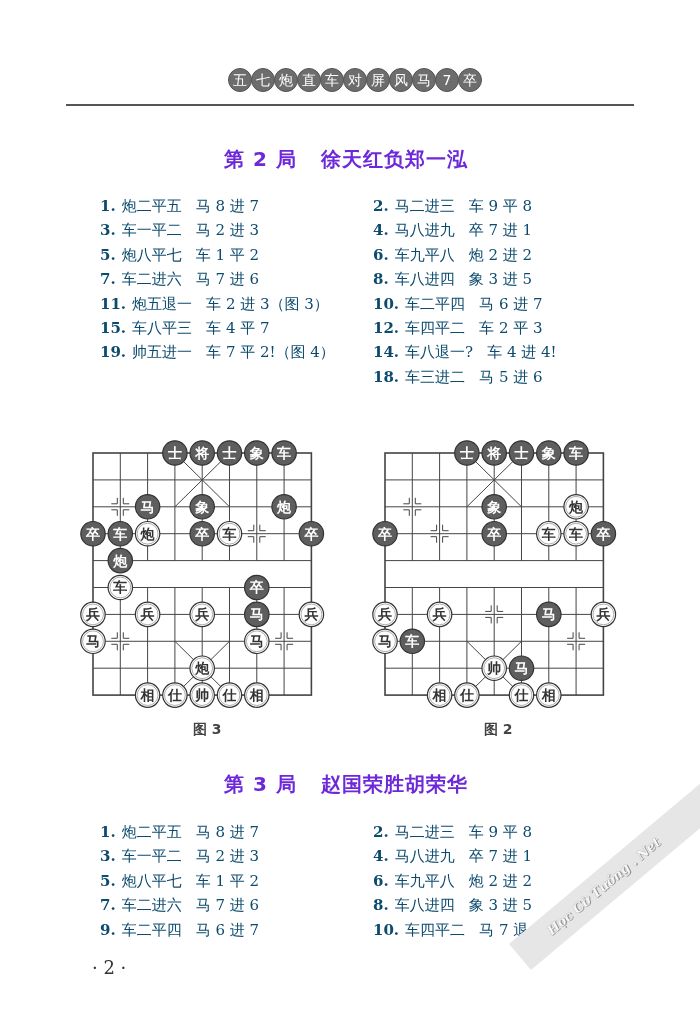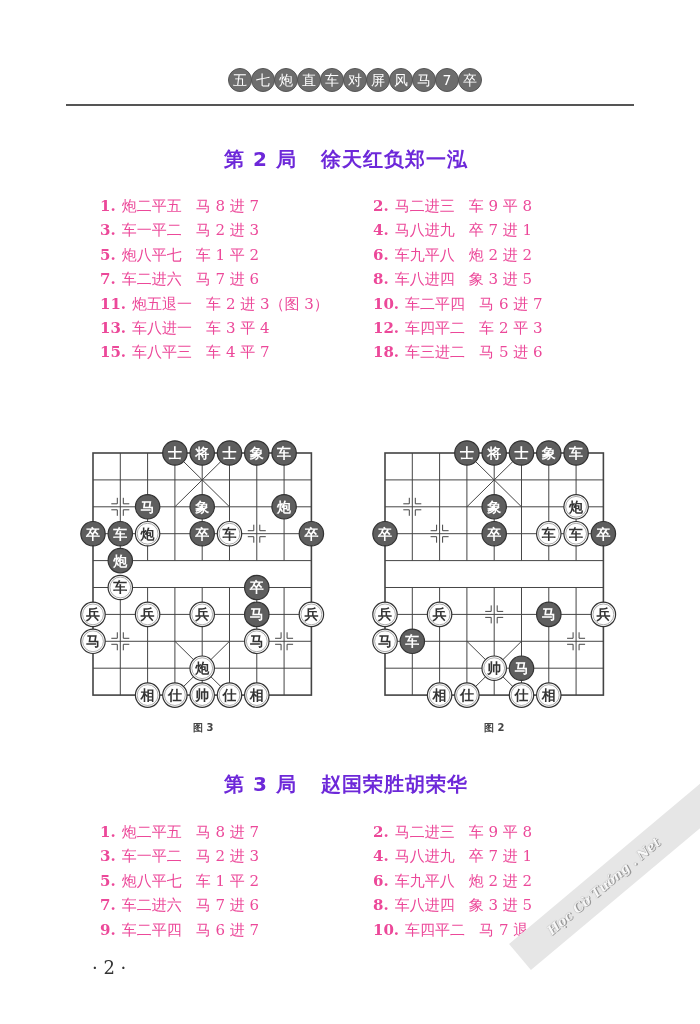--- a/index.html
+++ b/index.html
@@ -17,29 +17,29 @@
   }
   .header-rule {
     position: absolute; left: 66px; top: 104px; width: 568px; height: 0; border-top: 2px solid #555;
   }
   .game-title {
     position: absolute; left: 0; width: 692px; text-align: center;
     font-family: "DejaVu Sans", sans-serif; font-size: 20px; font-weight: bold; color: #6d28d9;
     letter-spacing: 1px;
   }
   .game-title .num { margin-right: 24px; }
-  .moves { position: absolute; font-size: 15px; line-height: 24.4px; color: #ec4899; }
+  .moves { position: absolute; font-size: 15px; line-height: 24.4px; color: #0c4a6e; }
   .move-row { white-space: nowrap; height: 24.4px; }
   .move-no { font-weight: bold; display: inline-block; margin-right: 6px; }
   .move-red { display: inline-block; margin-right: 14px; }
   .move-black { display: inline-block; }
   .board { position: absolute; }
   .board svg { overflow: visible; }
   .fig-label {
-    position: absolute; font-family: "DejaVu Sans", sans-serif; font-size: 10px; font-weight: bold; color: #444;
+    position: absolute; font-family: "DejaVu Sans", sans-serif; font-size: 14px; font-weight: bold; color: #444;
   }
   .page-number {
     position: absolute; left: 92px; top: 957px; font-size: 18px; color: #333; font-family: "DejaVu Serif", serif;
   }
   .watermark {
     position: absolute; left: 520px; top: 940px; width: 300px; height: 34px; background: #e6e6e6;
     transform: rotate(-40deg); transform-origin: left center;
     font-family: "DejaVu Serif", serif; font-style: italic; font-size: 13px; color: #f7f7f7;
     text-shadow: 0 0 1px #888, 1px 1px 0 #999; line-height: 34px; padding-left: 38px; box-sizing: border-box;
     font-weight: bold;
@@ -66,30 +66,31 @@
 <div class="game-title" style="top:146px;">
   <span class="num">第 2 局</span><span>徐天红负郑一泓</span>
 </div>
 
 <div class="moves" style="left:100px; top:194px;" id="g2-left">
     <div class="move-row"><span class="move-no">1.</span><span class="move-red">炮二平五</span><span class="move-black">马 8 进 7</span></div>
     <div class="move-row"><span class="move-no">3.</span><span class="move-red">车一平二</span><span class="move-black">马 2 进 3</span></div>
     <div class="move-row"><span class="move-no">5.</span><span class="move-red">炮八平七</span><span class="move-black">车 1 平 2</span></div>
     <div class="move-row"><span class="move-no">7.</span><span class="move-red">车二进六</span><span class="move-black">马 7 进 6</span></div>
     <div class="move-row"><span class="move-no">11.</span><span class="move-red">炮五退一</span><span class="move-black">车 2 进 3（图 3）</span></div>
-    <div class="move-row"><span class="move-no">13.</span><span class="move-red">车八进一</span><span class="move-black">车 3 平 4</span></div>
     <div class="move-row"><span class="move-no">15.</span><span class="move-red">车八平三</span><span class="move-black">车 4 平 7</span></div>
+    <div class="move-row"><span class="move-no">19.</span><span class="move-red">帅五进一</span><span class="move-black">车 7 平 2!（图 4）</span></div>
   </div>
 <div class="moves" style="left:373px; top:194px;" id="g2-right">
     <div class="move-row"><span class="move-no">2.</span><span class="move-red">马二进三</span><span class="move-black">车 9 平 8</span></div>
     <div class="move-row"><span class="move-no">4.</span><span class="move-red">马八进九</span><span class="move-black">卒 7 进 1</span></div>
     <div class="move-row"><span class="move-no">6.</span><span class="move-red">车九平八</span><span class="move-black">炮 2 进 2</span></div>
     <div class="move-row"><span class="move-no">8.</span><span class="move-red">车八进四</span><span class="move-black">象 3 进 5</span></div>
     <div class="move-row"><span class="move-no">10.</span><span class="move-red">车二平四</span><span class="move-black">马 6 进 7</span></div>
     <div class="move-row"><span class="move-no">12.</span><span class="move-red">车四平二</span><span class="move-black">车 2 平 3</span></div>
+    <div class="move-row"><span class="move-no">14.</span><span class="move-red">车八退一?</span><span class="move-black">车 4 进 4!</span></div>
     <div class="move-row"><span class="move-no">18.</span><span class="move-red">车三进二</span><span class="move-black">马 5 进 6</span></div>
   </div>
 
 <div class="board" style="left:93px; top:453px;" id="board0"><svg width="218.4" height="242.1" viewBox="0 0 218.4 242.1" xmlns="http://www.w3.org/2000/svg">
       <g stroke="#444444" stroke-width="1" fill="none">
         <rect x="0" y="0" width="218.4" height="242.1" stroke-width="1.6"></rect>
         <line x1="0" y1="26.9" x2="218.4" y2="26.9"></line>
         <line x1="0" y1="53.8" x2="218.4" y2="53.8"></line>
         <line x1="0" y1="80.69999999999999" x2="218.4" y2="80.69999999999999"></line>
         <line x1="0" y1="107.6" x2="218.4" y2="107.6"></line>

